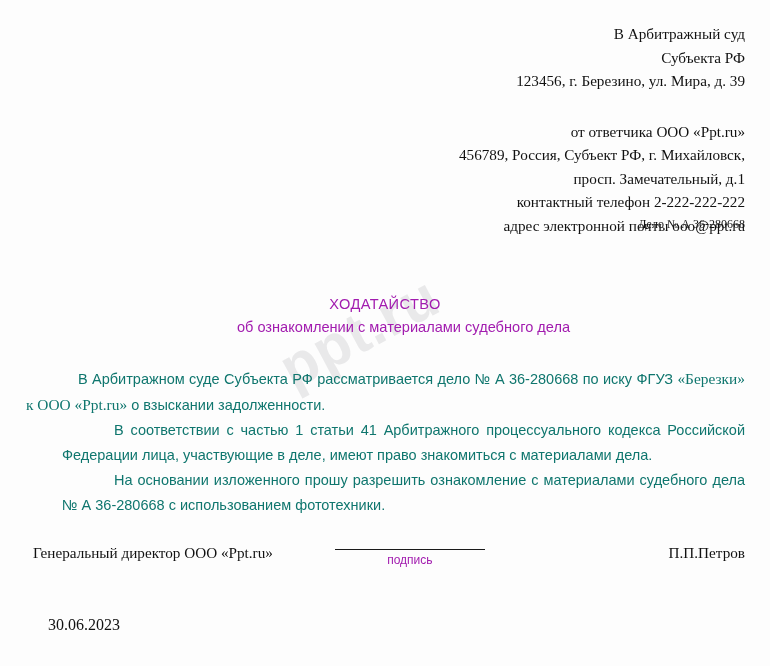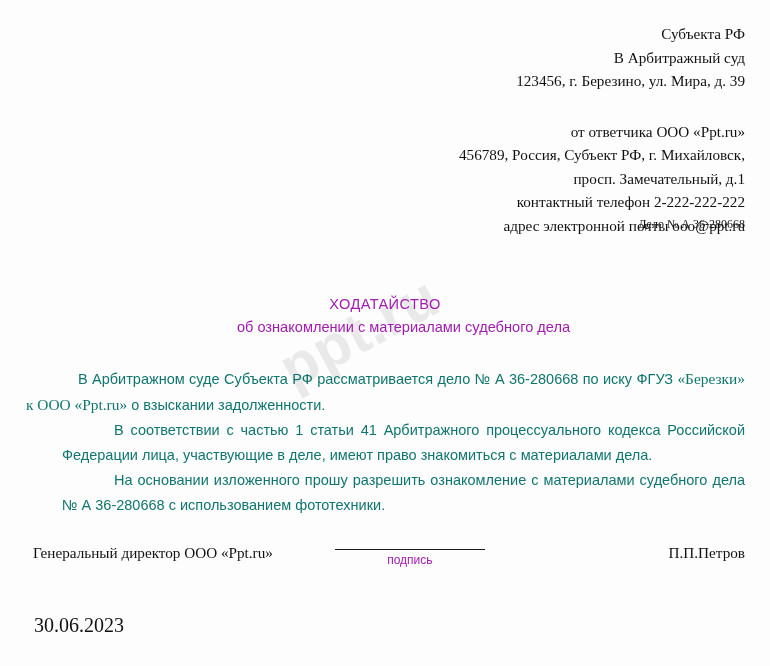--- a/index.html
+++ b/index.html
@@ -175,43 +175,43 @@
   .sign-name {
     font-size: 15.2px;
     line-height: 20px;
     white-space: nowrap;
     text-align: right;
   }
 
   
   .date-block {
     position: absolute;
-    left: 34px;
+    left: 48px;
     top: 615px;
-    font-size: 20px;
+    font-size: 16px;
     line-height: 20px;
     white-space: nowrap;
   }
 </style>
 </head>
 <body>
 
 <div class="page">
 
   <div class="watermark">
     <span class="watermark-text">ppt.ru</span>
   </div>
 
   <div class="content">
 
     <div class="header-block">
 
       <div class="header-group">
+        <span class="header-line">В Арбитражный суд</span>
         <span class="header-line">Субъекта РФ</span>
-        <span class="header-line">В Арбитражный суд</span>
         <span class="header-line">123456, г. Березино, ул. Мира, д. 39</span>
       </div>
 
       <div class="header-group">
         <span class="header-line">от ответчика ООО «Ppt.ru»</span>
         <span class="header-line">456789, Россия, Субъект РФ, г. Михайловск,</span>
         <span class="header-line">просп. Замечательный, д.1</span>
         <span class="header-line">контактный телефон 2-222-222-222</span>
         <span class="header-line">адрес электронной почты ooo@ppt.ru</span>
       </div>

